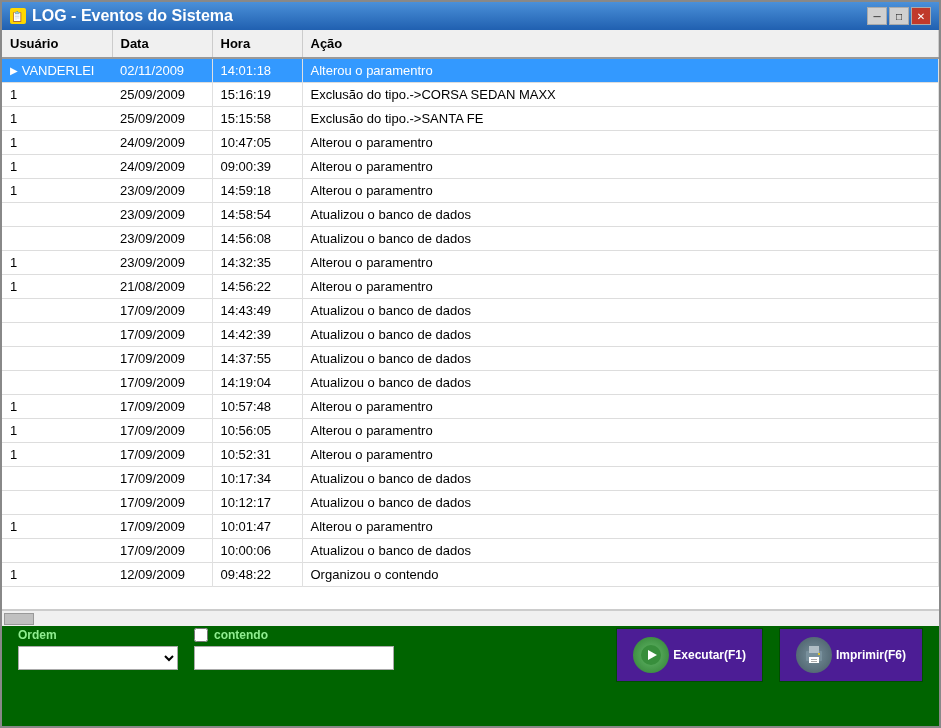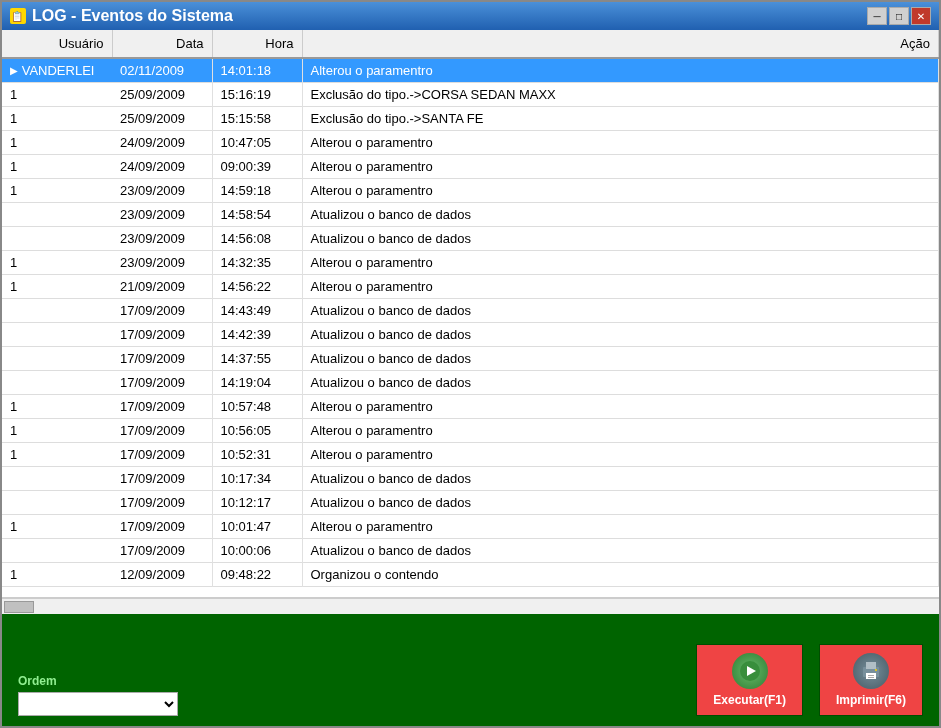--- a/index.html
+++ b/index.html
@@ -80,25 +80,25 @@
     }
     table {
       width: 100%;
       border-collapse: collapse;
       font-size: 13px;
     }
     thead tr {
       background: #f0f0f0;
     }
     thead th {
-      text-align: right;
+      text-align: left;
       padding: 6px 8px;
       border-right: 1px solid #ccc;
       border-bottom: 2px solid #999;
-      font-weight: normal;
+      font-weight: bold;
       white-space: nowrap;
       position: sticky;
       top: 0;
       background: #f0f0f0;
       z-index: 1;
     }
     tbody tr {
       border-bottom: 1px solid #ddd;
     }
     tbody tr.selected {
@@ -109,25 +109,25 @@
       padding: 4px 8px;
       border-right: 1px solid #e0e0e0;
       white-space: nowrap;
     }
     .col-usuario { width: 110px; }
     .col-data { width: 100px; }
     .col-hora { width: 90px; }
     .col-acao { flex: 1; margin-left: 14px; }
     .bottom-bar {
       background: #006400;
-      padding: 10px 16px;
-      display: flex;
-      align-items: flex-end;
+      padding: 2px 16px;
+      display: flex;
+      align-items: flex-start;
       gap: 16px;
-      height: 112px;
+      height: 100px;
       flex-shrink: 0;
     }
     .field-group {
       display: flex;
       flex-direction: column;
       gap: 4px;
     }
     .field-label {
       color: #90ee90;
       font-size: 12px;
@@ -165,24 +165,24 @@
       height: 24px;
       width: 200px;
       border: 1px solid #aaa;
       background: white;
       padding: 2px 4px;
       font-size: 12px;
     }
     .spacer { flex: 1; }
     .action-btn {
       display: flex;
-      flex-direction: column;
+      flex-direction: row;
       align-items: center;
       justify-content: center;
-      background: #ef4444;
+      background: #4c1d95;
       border: 1px solid #004d00;
       cursor: pointer;
       padding: 8px 16px;
       gap: 4px;
       min-width: 90px;
     }
     .action-btn-label {
       color: white;
       font-size: 12px;
       font-weight: bold;
@@ -323,21 +323,21 @@
                 <span>1</span>
               </td>
               <td>23/09/2009</td>
               <td>14:32:35</td>
               <td>Alterou o paramentro</td>
             </tr>
             <tr>
               <td style="display: flex; align-items: center; gap: 4px; border: none;">
                 <span>1</span>
               </td>
-              <td>21/09/2009</td>
+              <td>21/08/2009</td>
               <td>14:56:22</td>
               <td>Alterou o paramentro</td>
             </tr>
             <tr>
               <td style="display: flex; align-items: center; gap: 4px; border: none;">
                 <span></span>
               </td>
               <td>17/09/2009</td>
               <td>14:43:49</td>
               <td>Atualizou o banco de dados</td>
@@ -440,20 +440,27 @@
   </div>
 
   <div class="bottom-bar">
 
     <div class="field-group">
       <span class="field-label">Ordem</span>
       <select class="select-input">
       <option value=""></option><option value="Usuário">Usuário</option><option value="Data">Data</option><option value="Hora">Hora</option><option value="Ação">Ação</option></select>
     </div>
 
+    <div class="contendo-group">
+      <div class="contendo-header">
+        <input type="checkbox" class="contendo-checkbox" style="">
+        <span class="contendo-label">contendo</span>
+      </div>
+      <input type="text" class="contendo-input" style="">
+    </div>
 
     <div class="spacer"></div>
 
     <div class="action-btn">
       <div class="btn-icon btn-icon-executar">
         <svg width="24" height="24" viewBox="0 0 24 24" fill="none">
           <circle cx="12" cy="12" r="10" fill="#388e3c"></circle>
           <path d="M9 7l9 5-9 5V7z" fill="white"></path>
         </svg>
       </div>

